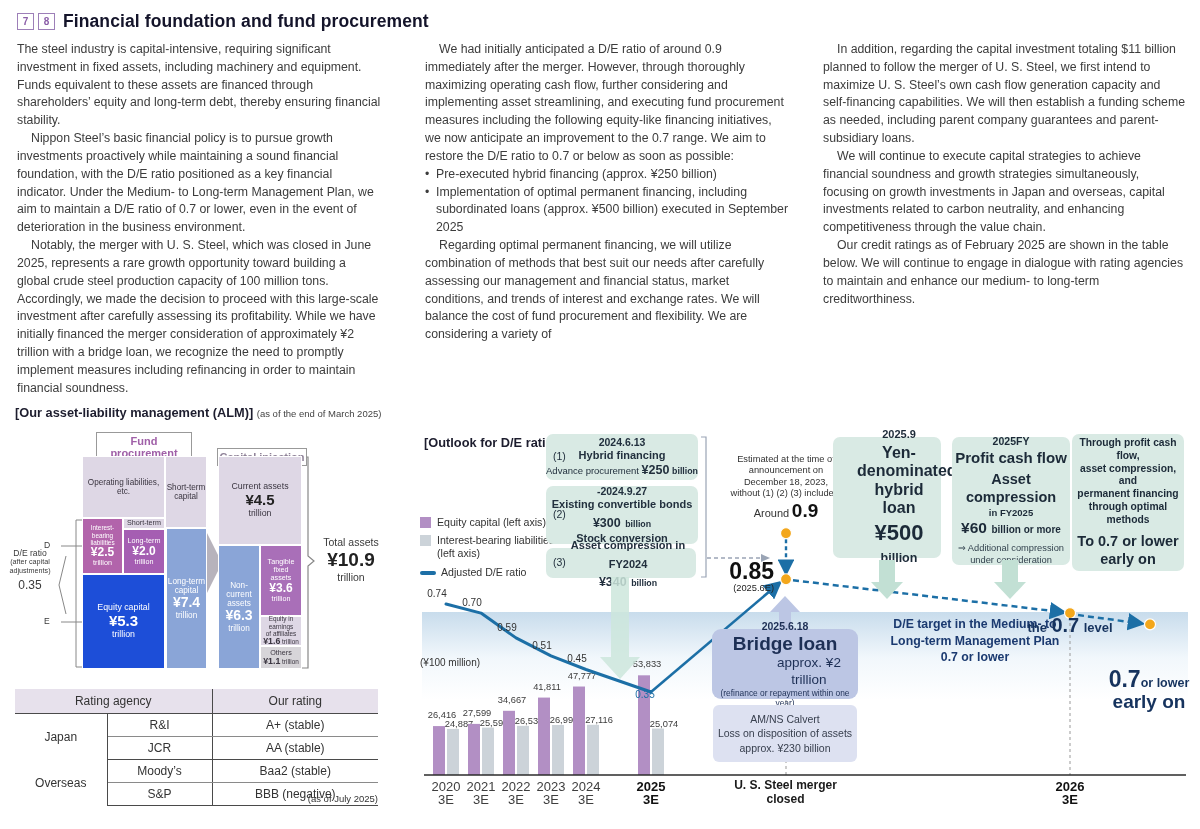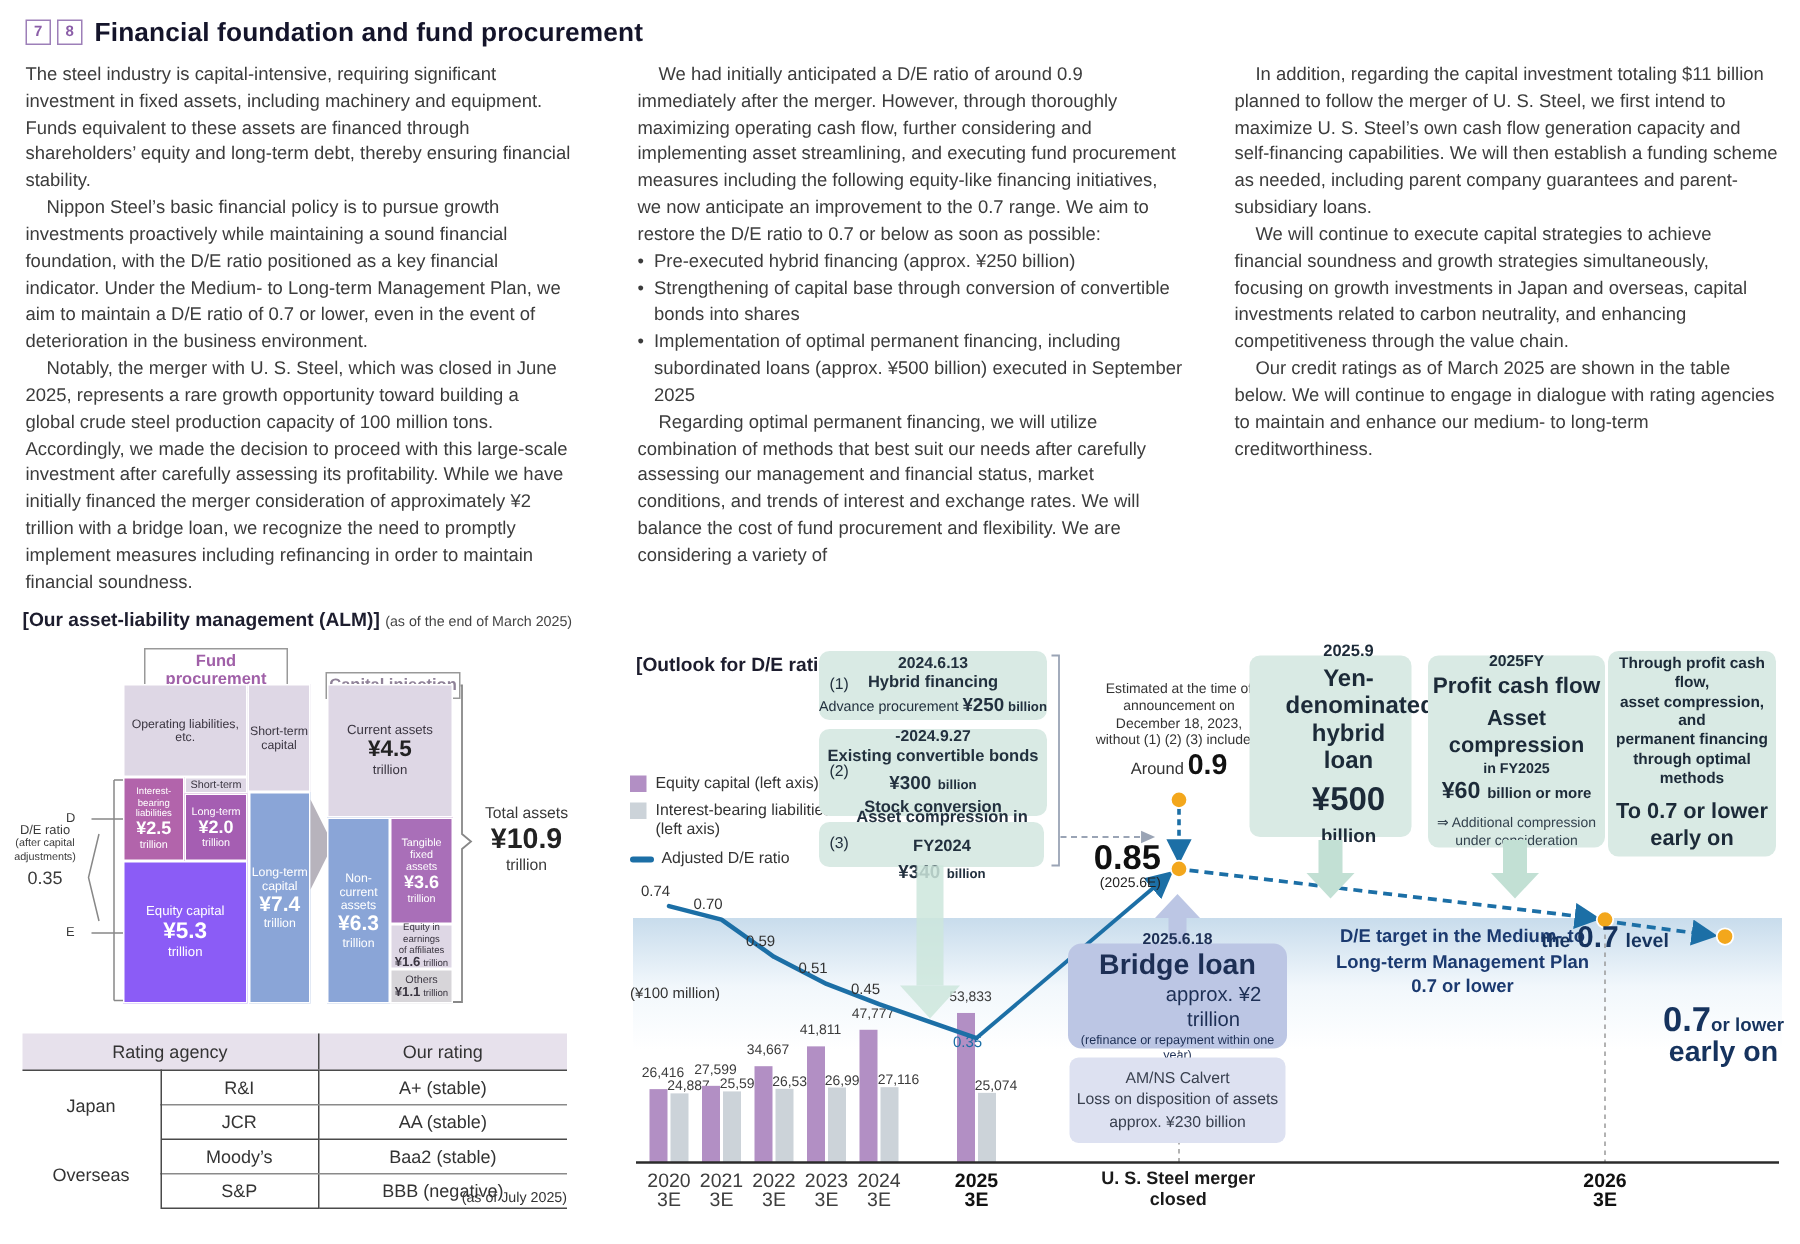--- a/index.html
+++ b/index.html
@@ -25,21 +25,21 @@
   .sec-note{font-size:9.5px;font-weight:normal;color:#444;}
 
   
   .tag-box{border:1px solid #999;background:#fff;font-size:11px;font-weight:bold;text-align:center;padding:2px 0;}
   .tag-fp{color:#a060a8;}
   .tag-ci{color:#8f8298;}
   .blk{position:absolute;display:flex;flex-direction:column;align-items:center;justify-content:center;
        text-align:center;line-height:1.12;box-sizing:border-box;border:1px solid #fff;}
   .c-lav{background:#ded7e5;color:#3a3540;}
   .c-mag{background:#b264ab;color:#fff;}
-  .c-pur{background:#8b5cf6;color:#fff;}
+  .c-pur{background:#1d4ed8;color:#fff;}
   .c-pur2{background:#a55eb2;color:#fff;}
   .c-pur3{background:#a96fb8;color:#fff;}
   .c-blu{background:#8aa5d7;color:#fff;}
   .c-gry{background:#d7d5d9;color:#3a3540;}
   .t6{font-size:6.4px;} .t7{font-size:7.2px;} .t8{font-size:8.2px;} .t9{font-size:8.8px;} .v12{font-size:12px;font-weight:bold;}
   .v14{font-size:14px;font-weight:bold;} .v15{font-size:15px;font-weight:bold;}
   .alm-side{font-size:8.6px;color:#3a3a3a;text-align:center;line-height:1.2;}
   .chevron{width:0;height:0;border-top:30px solid transparent;border-bottom:30px solid transparent;border-left:15px solid #b7b3bc;}
 
   
@@ -106,29 +106,28 @@
 
   <div class="col" style="left:17px;">
     <p>The steel industry is capital-intensive, requiring significant investment in fixed assets, including machinery and equipment. Funds equivalent to these assets are financed through shareholders’ equity and long-term debt, thereby ensuring financial stability.</p>
     <p class="ind">Nippon Steel’s basic financial policy is to pursue growth investments proactively while maintaining a sound financial foundation, with the D/E ratio positioned as a key financial indicator. Under the Medium- to Long-term Management Plan, we aim to maintain a D/E ratio of 0.7 or lower, even in the event of deterioration in the business environment.</p>
     <p class="ind">Notably, the merger with U. S. Steel, which was closed in June 2025, represents a rare growth opportunity toward building a global crude steel production capacity of 100 million tons. Accordingly, we made the decision to proceed with this large-scale investment after carefully assessing its profitability. While we have initially financed the merger consideration of approximately ¥2 trillion with a bridge loan, we recognize the need to promptly implement measures including refinancing in order to maintain financial soundness.</p>
   </div>
   <div class="col" style="left:425px;">
     <p class="ind">We had initially anticipated a D/E ratio of around 0.9 immediately after the merger. However, through thoroughly maximizing operating cash flow, further considering and implementing asset streamlining, and executing fund procurement measures including the following equity-like financing initiatives, we now anticipate an improvement to the 0.7 range. We aim to restore the D/E ratio to 0.7 or below as soon as possible:</p>
     <ul class="bullets">
       <li>Pre-executed hybrid financing (approx. ¥250 billion)</li>
-      <li>Strengthening of capital base through conversion of convertible bonds into shares</li>
       <li>Implementation of optimal permanent financing, including subordinated loans (approx. ¥500 billion) executed in September 2025</li>
     </ul>
     <p class="ind">Regarding optimal permanent financing, we will utilize combination of methods that best suit our needs after carefully assessing our management and financial status, market conditions, and trends of interest and exchange rates. We will balance the cost of fund procurement and flexibility. We are considering a variety of</p>
   </div>
   <div class="col" style="left:823px;">
     <p class="ind">In addition, regarding the capital investment totaling $11 billion planned to follow the merger of U. S. Steel, we first intend to maximize U. S. Steel’s own cash flow generation capacity and self-financing capabilities. We will then establish a funding scheme as needed, including parent company guarantees and parent-subsidiary loans.</p>
     <p class="ind">We will continue to execute capital strategies to achieve financial soundness and growth strategies simultaneously, focusing on growth investments in Japan and overseas, capital investments related to carbon neutrality, and enhancing competitiveness through the value chain.</p>
-    <p class="ind">Our credit ratings as of March 2025 are shown in the table below. We will continue to engage in dialogue with rating agencies to maintain and enhance our medium- to long-term creditworthiness.</p>
+    <p class="ind">Our credit ratings as of February 2025 are shown in the table below. We will continue to engage in dialogue with rating agencies to maintain and enhance our medium- to long-term creditworthiness.</p>
   </div>
 
   <div class="abs sec-h" style="left:15px;top:405px;">
     <span>[Our asset-liability management (ALM)]</span>
     <span class="sec-note">(as of the end of March 2025)</span>
   </div>
   <div class="abs sec-h" style="left:424px;top:405px;margin-top:30px;">
     <span>[Outlook for D/E ratio]</span>
   </div>
 

